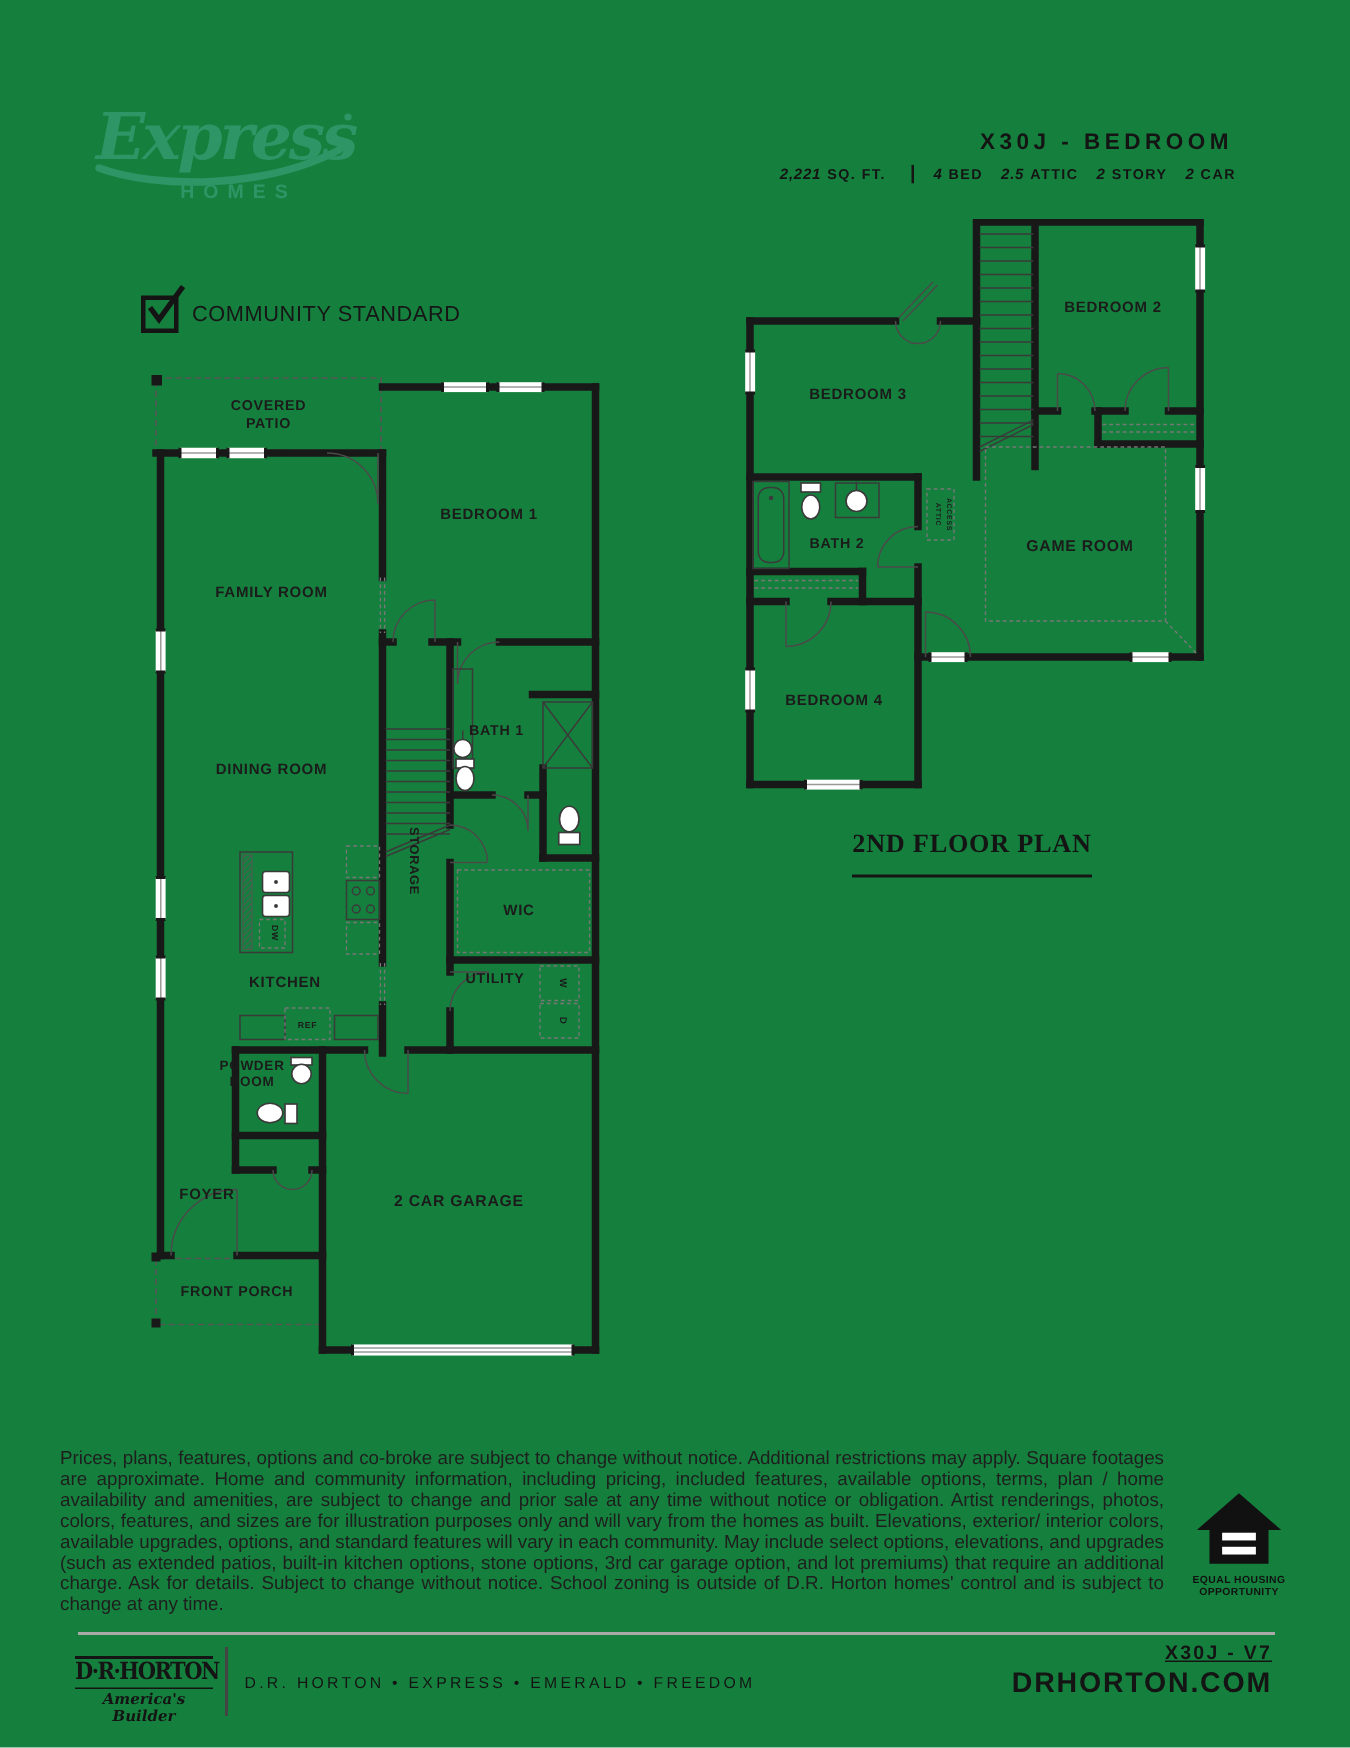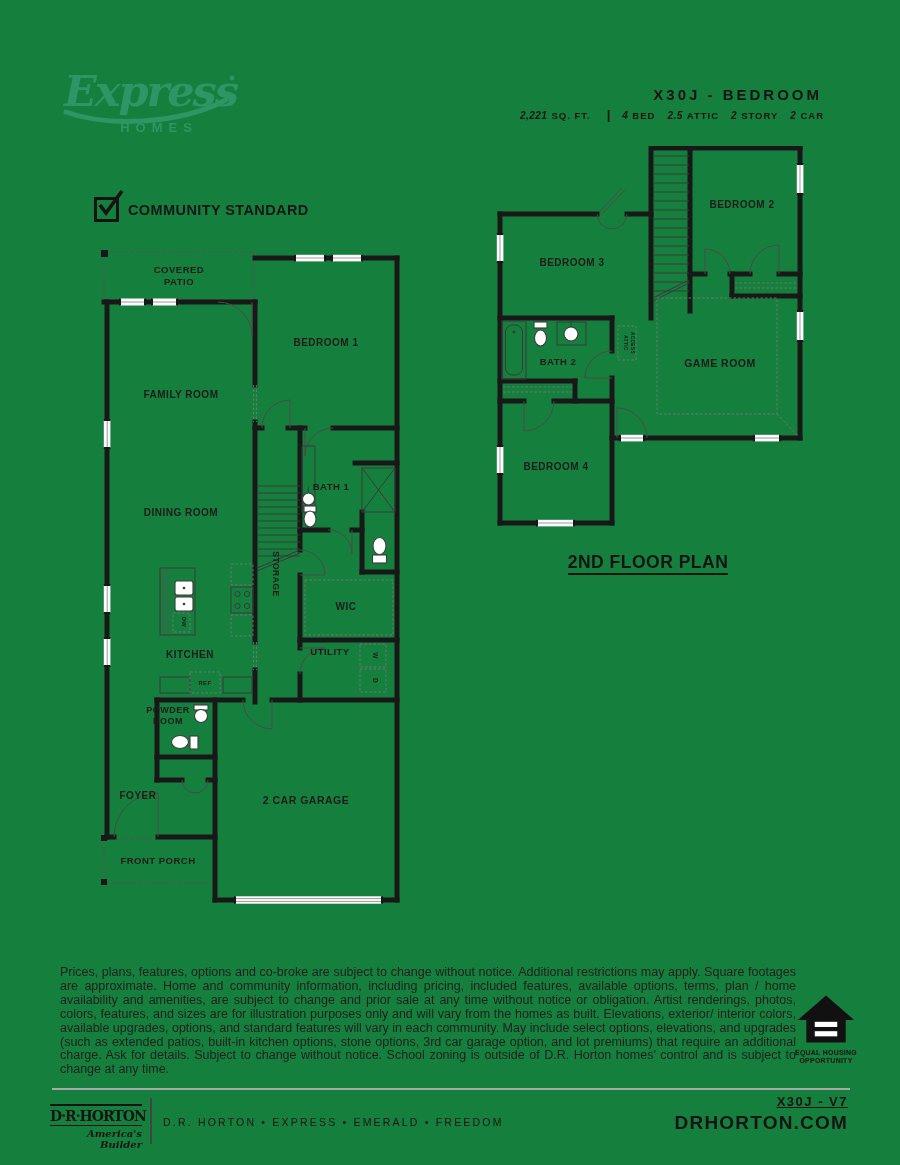--- a/index.html
+++ b/index.html
@@ -12,49 +12,49 @@
   .specs-row{right:76px;top:107px;display:flex;align-items:baseline;color:#141414;white-space:nowrap;}
   .spec-num{font-size:10px;font-weight:bold;letter-spacing:.5px;font-style:italic;}
   .spec-label{font-size:9.5px;font-weight:bold;letter-spacing:1px;margin-left:4px;}
   .spec-item{margin-left:12px;display:flex;align-items:baseline;}
   .spec-div{margin-left:16px;font-weight:bold;font-size:13px;}
 
   
   .community{left:94px;top:197px;display:flex;align-items:center;}
   .checkbox{position:relative;width:19px;height:19px;border:3px solid #141414;margin-right:9px;}
   .checkbox svg{position:absolute;left:0px;top:-10px;overflow:visible;}
-  .community-label{font-size:14.5px;font-weight:bold;letter-spacing:.4px;text-align:right;}
+  .community-label{font-size:14.5px;font-weight:normal;letter-spacing:.4px;text-align:right;}
 
   
   svg.plan{position:absolute;}
   .wall{stroke:#181818;stroke-width:5;fill:none;stroke-linecap:square;}
   .thin{stroke:#3a3a3a;stroke-width:1;fill:none;}
   .fix{stroke:#3a3a3a;stroke-width:1.1;fill:#ffffff;}
   .dash{fill:none;stroke:#555;stroke-width:1.1;stroke-dasharray:4 2.5;}
   .dash2{fill:none;stroke:#777;stroke-width:.9;stroke-dasharray:2.5 2;}
   .door{stroke:#4a4a4a;stroke-width:1;fill:none;}
   .win{stroke:#999;stroke-width:1;}
   .cap{stroke:#181818;stroke-width:2;}
   .lbl{font-family:"Liberation Sans",sans-serif;font-weight:bold;fill:#1b1b1b;
        text-anchor:middle;letter-spacing:.5px;}
 
   .plan-caption{position:absolute;text-align:center;font-weight:bold;color:#141414;}
-  .plan-caption span{border-bottom:2.5px solid #141414;padding-bottom:1px;letter-spacing:.5px;}
-
-  
-  .disclaimer{left:60px;top:966px;width:736px;font-size:12.5px;line-height:13.9px;
+  .plan-caption span{border-bottom:2.5px solid #141414;padding-bottom:11px;letter-spacing:.5px;font-family:Liberation Serif, serif;}
+
+  
+  .disclaimer{left:40px;top:966px;width:736px;font-size:12.5px;line-height:13.9px;
               text-align:justify;color:#1e1e1e;}
 
   
   .eho{left:783px;top:993px;width:86px;text-align:center;}
   .eho-text{font-size:6.9px;font-weight:bold;letter-spacing:.3px;line-height:1.2;color:#111;}
 
   
   .footer-rule{left:52px;top:1088px;width:798px;height:2px;background:#a9a9a9;}
-  .drh-box{left:50px;top:1104px;width:92px;text-align:right;}
+  .drh-box{left:50px;top:1104px;width:92px;text-align:center;}
   .drh-rule{height:2px;background:#141414;}
   .drh-rule.thin-rule{height:1px;margin-top:1px;}
   .drh-name{font-family:"DejaVu Serif",serif;font-weight:bold;font-size:14px;
             letter-spacing:-1px;transform:scaleY(1.12);color:#141414;padding:1px 0;}
   .drh-script{font-family:"DejaVu Serif",serif;font-style:italic;font-weight:bold;
               font-size:10px;color:#141414;margin-top:2px;}
   .footer-divider{left:150px;top:1098px;height:46px;width:2px;background:#444;}
   .footer-strip{left:163px;top:1116px;font-size:10.5px;font-weight:normal;letter-spacing:2.2px;color:#141414;}
   .footer-right{right:52px;top:1094px;text-align:right;color:#141414;}
   .footer-version{font-size:13px;font-weight:bold;letter-spacing:1.5px;text-decoration:underline;}

